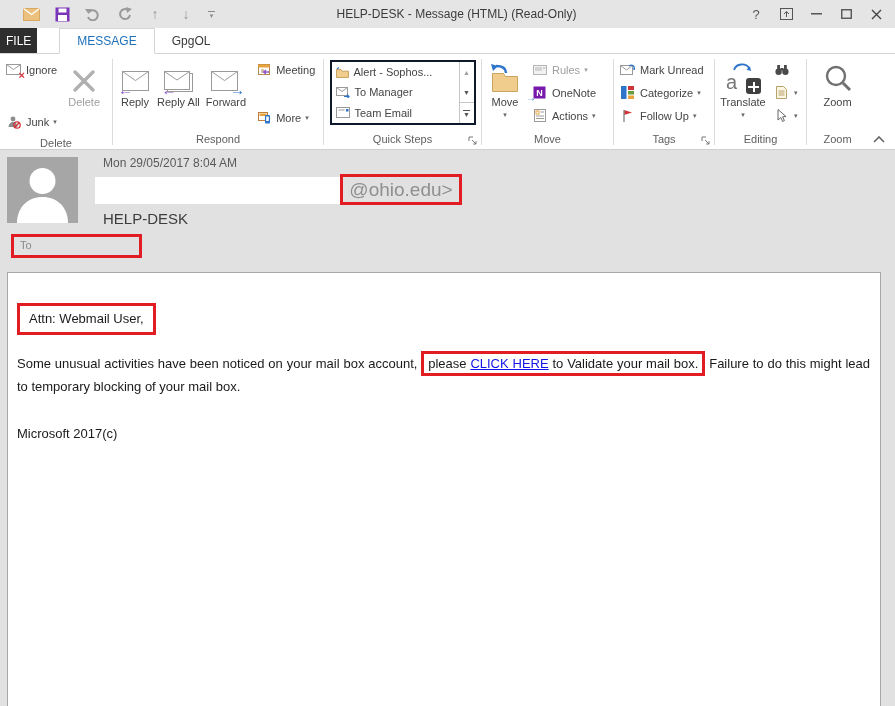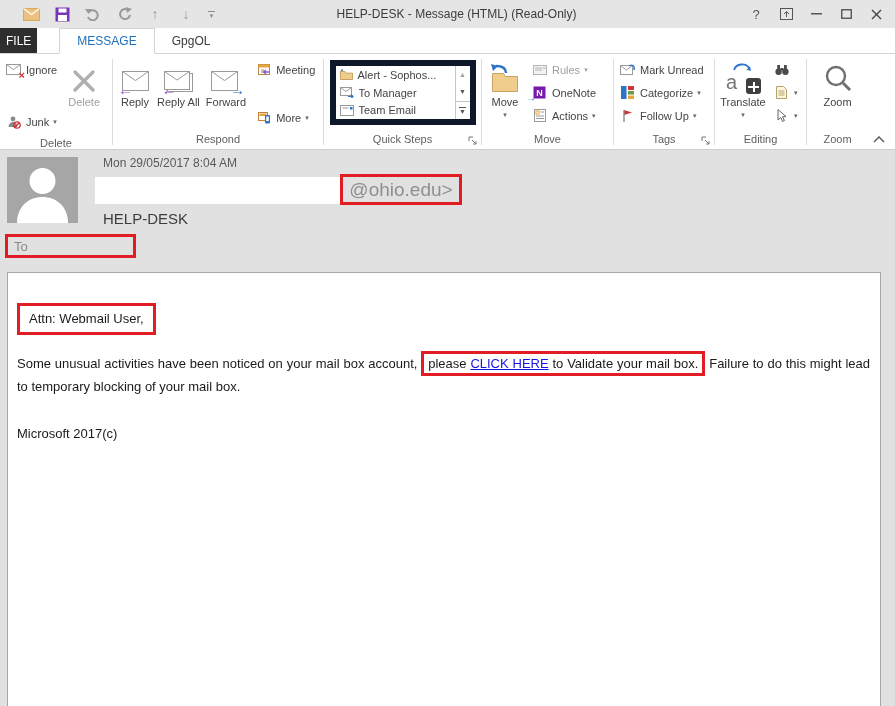--- a/index.html
+++ b/index.html
@@ -38,38 +38,38 @@
   .bigbtn{display:flex;flex-direction:column;align-items:center;padding:2px 3px 0;font-size:11px;color:var(--ink);gap:2px;text-align:center;line-height:1.15;max-width:50px;}
   .bigbtn .ic{height:34px;display:flex;align-items:flex-end;justify-content:center;position:relative;}
   .smallcol{display:flex;flex-direction:column;justify-content:space-between;padding:3px 0 6px;}
   .smallrow{display:flex;align-items:center;gap:4px;font-size:11px;color:var(--ink);padding:1px 2px;white-space:nowrap;}
   .dd{font-size:7px;color:#666;}
   .disabled, .disabled *{color:#9f9f9f !important;}
   .ic16{width:17px;height:15px;display:inline-flex;align-items:center;justify-content:center;position:relative;flex:0 0 auto;}
   .launcher{position:absolute;right:3px;bottom:3px;}
   .collapse-chevron{position:absolute;right:10px;bottom:6px;}
   
-  .qsbox{border:6px solid #0f172a;display:flex;width:146px;height:65px;margin-top:2px;}
+  .qsbox{border:2px solid #0f172a;display:flex;width:146px;height:65px;margin-top:2px;}
   .qslist{flex:1;display:flex;flex-direction:column;}
   .qsitem{flex:1;display:flex;align-items:center;gap:5px;padding:0 4px;font-size:11px;color:var(--ink);white-space:nowrap;overflow:hidden;}
   .qsscroll{width:15px;border-left:1px solid #c6c6c6;display:flex;flex-direction:column;}
   .qsarrow{flex:1;display:flex;align-items:center;justify-content:center;font-size:7px;color:#555;}
   .qsarrow.more{border-top:1px solid #c6c6c6;flex-direction:column;line-height:4px;}
   .qsarrow .bar{width:7px;border-top:1px solid #555;margin-bottom:2px;}
   
   .arr{position:absolute;font-weight:bold;font-size:15px;}
   .arr.purple{color:#8e58c9;} .arr.blue{color:#2e74c9;}
   
   .msg-header{height:122px;background:#e1e1e1;position:relative;flex:0 0 auto;}
   .avatar{position:absolute;left:7px;top:7px;width:71px;height:66px;background:#a6a6a6;}
   .hdr-date{position:absolute;left:103px;top:6px;font-size:12px;color:#595959;}
   .sender-redact{position:absolute;left:95px;top:27px;width:245px;height:27px;background:#fff;}
   .sender-redbox{position:absolute;left:340px;top:24px;width:122px;height:31px;border:3px solid var(--red);display:flex;align-items:center;justify-content:center;font-size:19px;color:#8f8f8f;background:#e1e1e1;}
   .hdr-subject{position:absolute;left:103px;top:60px;font-size:15px;color:#3d3d3d;}
-  .to-redbox{position:absolute;left:5px;top:84px;width:131px;height:24px;border:3px solid var(--red);font-size:13px;color:#8a8a8a;padding:2px 0 0 6px;}
+  .to-redbox{position:absolute;left:11px;top:84px;width:131px;height:24px;border:3px solid var(--red);font-size:11px;color:#8a8a8a;padding:2px 0 0 6px;}
   
   .msg-body{flex:1;margin:0 14px 0 7px;background:#fff;border:1px solid #a8a8a8;border-bottom:none;padding:0 10px 0 9px;font-size:13px;color:#1a1a1a;overflow:hidden;}
   .attn-box{display:inline-block;margin-top:30px;border:3px solid var(--red);padding:5px 9px 6px;}
   .para{margin-top:17px;text-align:justify;line-height:1.78;}
   .inlinebox{border:3px solid var(--red);padding:2px 4px;}
   .para a{color:var(--link);text-decoration:underline;}
   .footer-line{margin-top:28px;}
   svg{display:block;}
 </style>
 </head>

